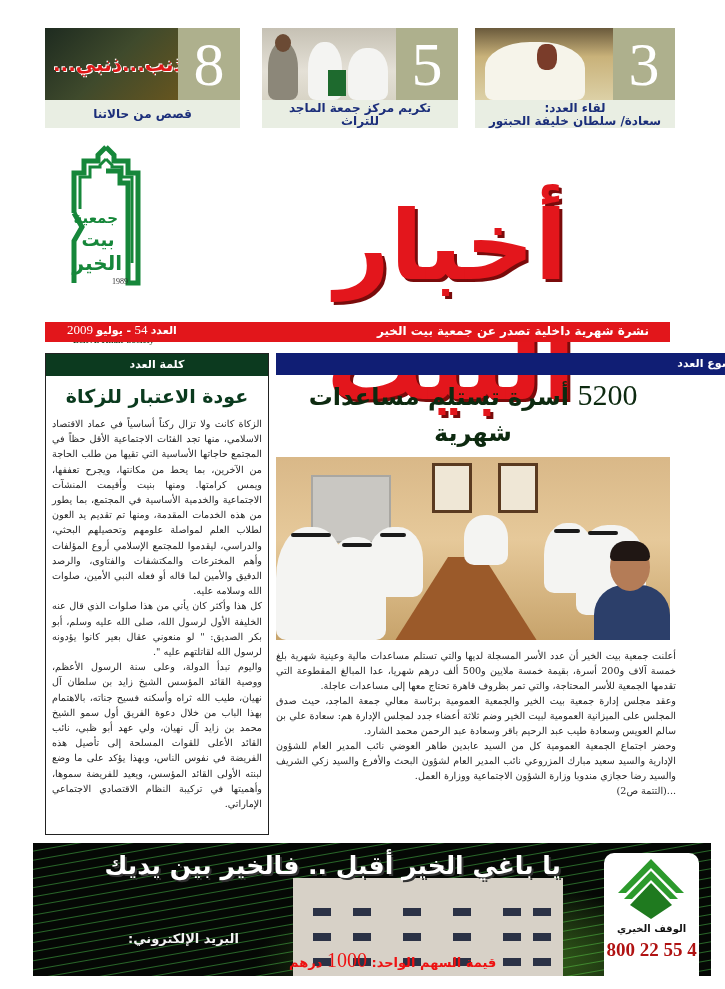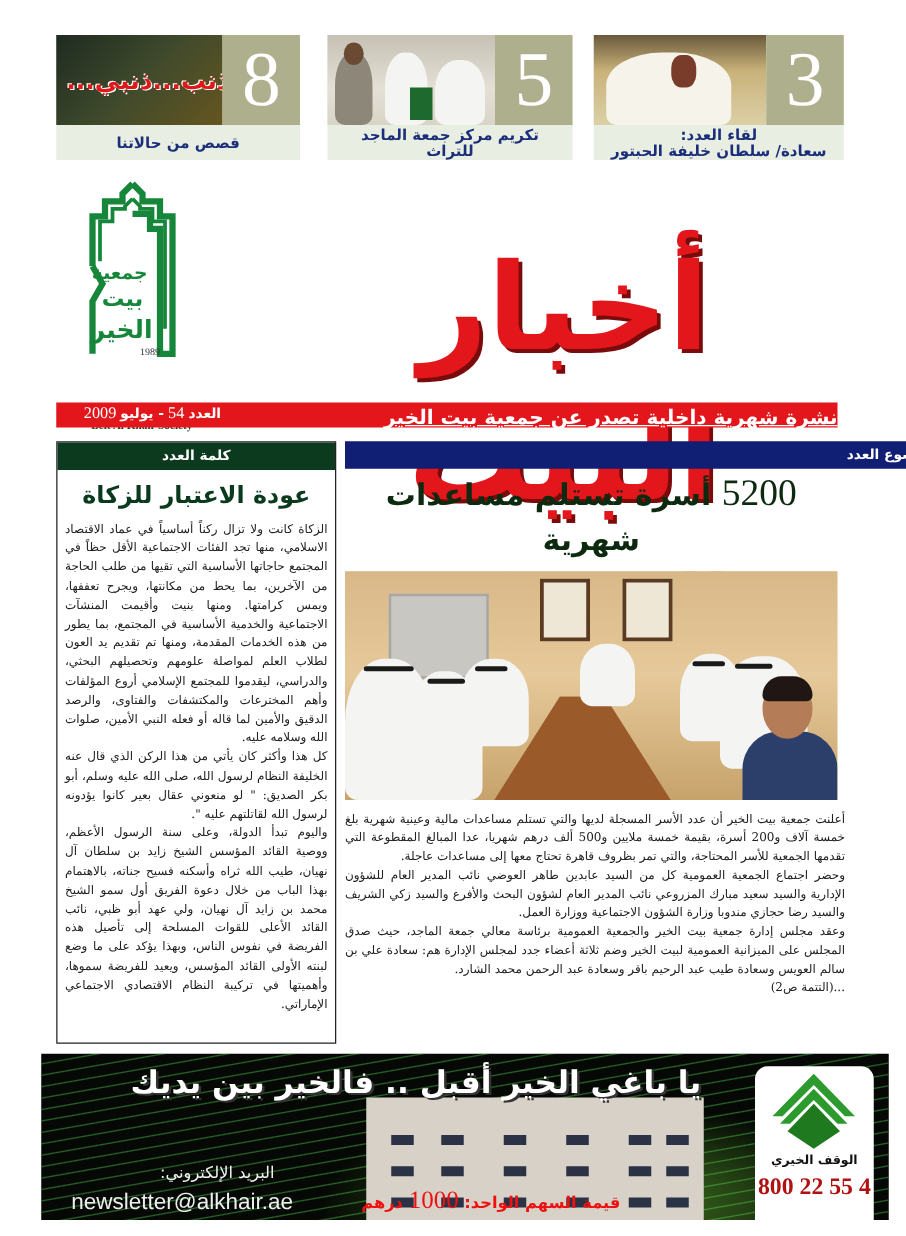--- a/index.html
+++ b/index.html
@@ -34,21 +34,21 @@
     font-family: "Liberation Serif", serif; font-weight: bold; font-size: 9px; color: #1d3d1d; margin-top: 40px; }
   #logo .ar1, #logo .ar2, #logo .ar3 { position: absolute; color: #16873a; font-weight: bold; direction: rtl; text-align: center; }
 
   
   #masthead { left: 232px; top: 186px; width: 438px; height: 120px; direction: rtl; text-align: center;
     color: #e3161c; font-weight: bold; font-size: 96px; line-height: 120px; letter-spacing: -2px;
     text-shadow: 3px 3px 0 #7a0b0b; font-family: "DejaVu Sans", sans-serif; }
 
   
   #redbar { left: 45px; top: 322px; width: 625px; height: 20px; background: #e2161b; color: #fff; }
-  #redbar .sub { position: absolute; right: 0; top: 2px; font-size: 16px; font-weight: bold; direction: rtl; text-decoration: underline; }
+  #redbar .sub { position: absolute; right: 21px; top: 2px; font-size: 12px; font-weight: bold; direction: rtl; }
   #redbar .issue { position: absolute; left: 6px; top: 0px; font-size: 13px; direction: rtl; font-family: "Liberation Serif", serif; margin-left: 16px; }
   #redbar .issue b { font-family: "DejaVu Sans", sans-serif; font-size: 11px; }
 
   
   #editorial { left: 45px; top: 353px; width: 224px; height: 482px; border: 1.5px solid #222; }
   #editorial .hdr { height: 22px; background: #0c3a1f; color: #fff; text-align: center; direction: rtl;
     font-size: 11px; font-weight: bold; line-height: 22px; letter-spacing: 2px; }
   #editorial .title { direction: rtl; text-align: center; color: #0a3a1e; font-weight: bold; font-size: 19px; line-height: 32px; margin-top: 4px; }
   #editorial .body { direction: rtl; text-align: justify; font-family: "DejaVu Serif", serif; font-size: 9.6px; line-height: 15.2px; padding: 4px 6px 0 6px; color: #222; }
   #editorial .body p { margin: 0; }
@@ -80,21 +80,21 @@
   
   #banner { left: 33px; top: 843px; width: 678px; height: 133px; background: #050805; overflow: hidden; }
   #banner .lines { position: absolute; inset: 0;
     background: repeating-linear-gradient(170deg, rgba(40,140,40,0.0) 0px, rgba(40,140,40,0.0) 7px, rgba(70,180,70,0.55) 8px, rgba(40,140,40,0.0) 9px); }
   #banner .glow { position: absolute; left: 220px; top: 40px; width: 380px; height: 100px;
     background: radial-gradient(ellipse at 60% 80%, rgba(120,220,60,0.55), rgba(0,0,0,0) 70%); }
   #banner .bldg { position: absolute; left: 260px; top: 35px; width: 270px; height: 98px; background: #d7d1c7; }
   #banner .win { position: absolute; width: 18px; height: 8px; background: #2b3246; }
   #banner .slogan { position: absolute; right: 150px; top: 8px; direction: rtl; color: #fff; font-weight: bold; font-size: 25px;
     text-shadow: 2px 2px 0 #333; }
-  #banner .emaillabel { position: absolute; left: 95px; top: 88px; direction: rtl; color: #f3f3f3; font-weight: normal; font-size: 13px; }
+  #banner .emaillabel { position: absolute; left: 95px; top: 88px; direction: rtl; color: #f3f3f3; font-weight: bold; font-size: 13px; }
   #banner .email { position: absolute; left: 24px; top: 108px; color: #eee; font-family: "Liberation Sans", sans-serif; font-size: 18px; }
   #banner .share { position: absolute; left: 256px; top: 106px; direction: rtl; color: #e11; font-weight: bold; font-size: 13px; }
   #banner .share .n { font-family: "Liberation Serif", serif; font-weight: normal; font-size: 20px; }
   #banner .card { position: absolute; right: 12px; top: 10px; width: 95px; height: 132px; background: #fff; border-radius: 10px; }
   #banner .card .name { position: absolute; left: 0; right: 0; top: 70px; text-align: center; direction: rtl; font-weight: bold; font-size: 10px; color: #111; }
   #banner .card .phone { position: absolute; left: 0; right: 0; top: 86px; text-align: center; font-family: "Liberation Serif", serif;
     font-weight: bold; font-size: 19px; color: #b01212; }
 </style>
 </head>
 <body>
@@ -157,21 +157,21 @@
     <b>- يوليو</b>
     <span>2009</span>
   </div>
 </div>
 
 <div class="abs" id="editorial">
   <div class="hdr">كلمة العدد</div>
   <div class="title">عودة الاعتبار للزكاة</div>
   <div class="body">
     <p>الزكاة كانت ولا تزال ركناً أساسياً في عماد الاقتصاد الاسلامي، منها تجد الفئات الاجتماعية الأقل حظاً في المجتمع حاجاتها الأساسية التي تقيها من طلب الحاجة من الآخرين، بما يحط من مكانتها، ويجرح تعففها، ويمس كرامتها. ومنها بنيت وأقيمت المنشآت الاجتماعية والخدمية الأساسية في المجتمع، بما يطور من هذه الخدمات المقدمة، ومنها تم تقديم يد العون لطلاب العلم لمواصلة علومهم وتحصيلهم البحثي، والدراسي، ليقدموا للمجتمع الإسلامي أروع المؤلفات وأهم المخترعات والمكتشفات والفتاوى، والرصد الدقيق والأمين لما قاله أو فعله النبي الأمين، صلوات الله وسلامه عليه.</p>
-    <p>كل هذا وأكثر كان يأتي من هذا الركن الذي قال عنه الخليفة النظام لرسول الله، صلى الله عليه وسلم، أبو بكر الصديق: " لو منعوني عقال بعير كانوا يؤدونه لرسول الله لقاتلتهم عليه ".</p>
+    <p>كل هذا وأكثر كان يأتي من هذا صلوات الذي قال عنه الخليفة الأول لرسول الله، صلى الله عليه وسلم، أبو بكر الصديق: " لو منعوني عقال بعير كانوا يؤدونه لرسول الله لقاتلتهم عليه ".</p>
     <p>واليوم تبدأ الدولة، وعلى سنة الرسول الأعظم، ووصية القائد المؤسس الشيخ زايد بن سلطان آل نهيان، طيب الله ثراه وأسكنه فسيح جناته، بالاهتمام بهذا الباب من خلال دعوة الفريق أول سمو الشيخ محمد بن زايد آل نهيان، ولي عهد أبو ظبي، نائب القائد الأعلى للقوات المسلحة إلى تأصيل هذه الفريضة في نفوس الناس، وبهذا يؤكد على ما وضع لبنته الأولى القائد المؤسس، ويعيد للفريضة سموها، وأهميتها في تركيبة النظام الاقتصادي الاجتماعي الإماراتي.</p>
   </div>
 </div>
 
 <div class="abs" id="featurehdr">موضوع العدد</div>
 
 <div class="abs" id="headline">
   <div>
     <span class="n">5200</span>
     <span>أسرة تستلم مساعدات شهرية</span>
@@ -199,22 +199,22 @@
   <div class="agal" style="left:104px;top:76px;width:26px;"></div>
   <div class="agal" style="left:278px;top:72px;width:26px;"></div>
   <div class="agal" style="left:312px;top:74px;width:30px;"></div>
   <div class="suit"></div>
   <div class="head"></div>
   <div class="hair"></div>
 </div>
 
 <div class="abs" id="article">
   <p>أعلنت جمعية بيت الخير أن عدد الأسر المسجلة لديها والتي تستلم مساعدات مالية وعينية شهرية بلغ خمسة آلاف و200 أسرة، بقيمة خمسة ملايين و500 ألف درهم شهريا، عدا المبالغ المقطوعة التي تقدمها الجمعية للأسر المحتاجة، والتي تمر بظروف قاهرة تحتاج معها إلى مساعدات عاجلة.</p>
+  <p>وعقد مجلس إدارة جمعية بيت الخير والجمعية العمومية برئاسة معالي جمعة الماجد، حيث صدق المجلس على الميزانية العمومية لبيت الخير وضم ثلاثة أعضاء جدد لمجلس الإدارة هم: سعادة علي بن سالم العويس وسعادة طيب عبد الرحيم باقر وسعادة عبد الرحمن محمد الشارد.</p>
   <p>وحضر اجتماع الجمعية العمومية كل من السيد عابدين طاهر العوضي نائب المدير العام للشؤون الإدارية والسيد سعيد مبارك المزروعي نائب المدير العام لشؤون البحث والأفرع والسيد زكي الشريف والسيد رضا حجازي مندوبا وزارة الشؤون الاجتماعية ووزارة العمل.</p>
-  <p>وعقد مجلس إدارة جمعية بيت الخير والجمعية العمومية برئاسة معالي جمعة الماجد، حيث صدق المجلس على الميزانية العمومية لبيت الخير وضم ثلاثة أعضاء جدد لمجلس الإدارة هم: سعادة علي بن سالم العويس وسعادة طيب عبد الرحيم باقر وسعادة عبد الرحمن محمد الشارد.</p>
   <p class="cont">...(التتمة ص2)</p>
 </div>
 
 <div class="abs" id="banner">
   <div class="lines"></div>
   <div class="glow"></div>
   <div class="bldg">
     <div class="win" style="left:20px;top:30px;"></div>
       <div class="win" style="left:60px;top:30px;"></div>
     <div class="win" style="left:110px;top:30px;"></div>
@@ -229,21 +229,20 @@
       <div class="win" style="left:240px;top:55px;"></div>
     <div class="win" style="left:20px;top:80px;"></div>
       <div class="win" style="left:60px;top:80px;"></div>
     <div class="win" style="left:110px;top:80px;"></div>
       <div class="win" style="left:160px;top:80px;"></div>
     <div class="win" style="left:210px;top:80px;"></div>
       <div class="win" style="left:240px;top:80px;"></div>
   </div>
   <div class="slogan">يا باغي الخير أقبل .. فالخير بين يديك</div>
   <div class="emaillabel">البريد الإلكتروني:</div>
-  <div class="email">newsletter@alkhair.ae</div>
   <div class="share">
     <span>قيمة السهم الواحد:</span>
     <span class="n">1000</span>
     <span>درهم</span>
   </div>
   <div class="card">
     <svg width="95" height="70" viewBox="0 0 95 70">
       <polygon points="47,6 80,40 72,40 47,15 22,40 14,40" fill="#2c9a2c"></polygon>
       <polygon points="47,18 74,46 66,46 47,27 28,46 20,46" fill="#2c9a2c"></polygon>
       <polygon points="47,30 68,52 47,66 26,52" fill="#1f7a1f"></polygon>

